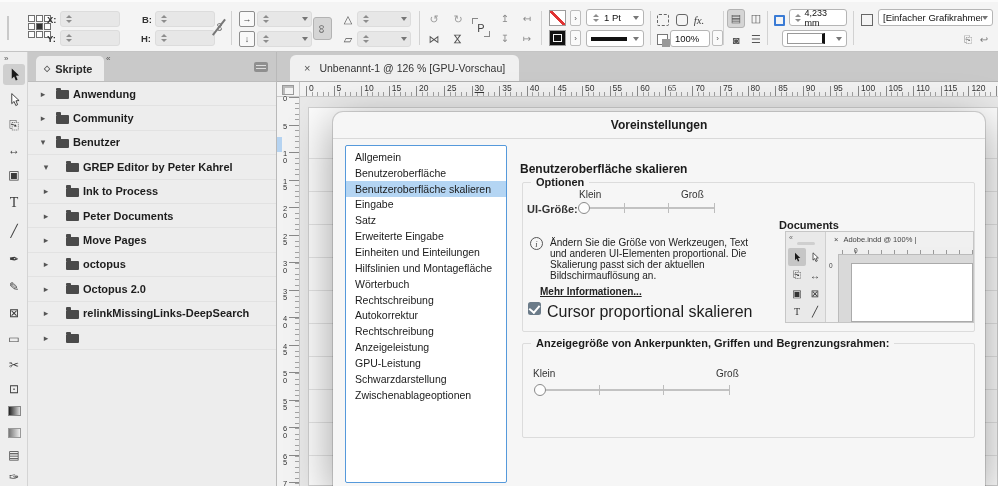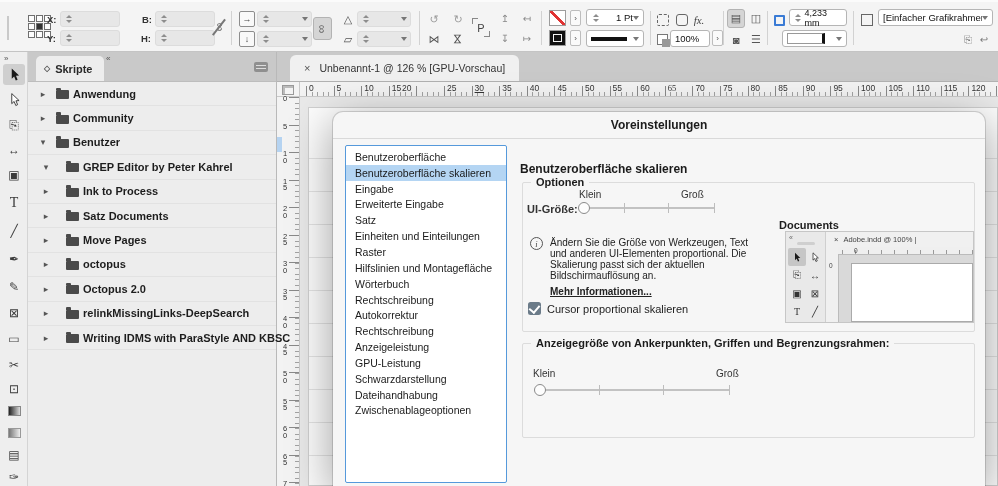--- a/index.html
+++ b/index.html
@@ -134,21 +134,21 @@
   .slider .tick { position:absolute; top:1px; width:1px; height:10px; background:#bdbdbd; }
   .slider .knob { position:absolute; left:-1px; top:0; width:12px; height:12px; background:#fdfdfd;
                   border:1.5px solid #8a8a8a; border-radius:50%; }
   .infoicon { position:absolute; width:13px; height:13px; border:1px solid #555; border-radius:50%; text-align:center;
               font-size:8.5px; line-height:12px; font-family:"Liberation Serif",serif; font-style:italic; color:#444; }
   .infotext { position:absolute; width:200px; font-size:10px; line-height:11px; color:#222; }
   .morelink { position:absolute; font-size:10px; font-weight:600; text-decoration:underline; color:#222; }
   .cbox { position:absolute; width:13px; height:13px; background:#6b7b89; border-radius:2.5px; }
   .cbox::after { content:""; position:absolute; left:3px; top:1px; width:5px; height:8px;
                  border-right:2px solid #fff; border-bottom:2px solid #fff; transform:rotate(40deg); }
-  .cblabel { position:absolute; font-size:11px; color:#1d1d1d; }
+  .cblabel { position:absolute; font-size:16px; color:#1d1d1d; }
   .pvlabel { position:absolute; font-size:11px; font-weight:600; color:#1d1d1d; }
   .preview { position:absolute; background:#f0f0f0; border:1px solid #c6c6c6; overflow:hidden; }
   .pvtools { position:absolute; left:0; top:0; bottom:0; width:40px; background:#e9e9e9; border-right:1px solid #cfcfcf; }
   .pvtools .cc { position:absolute; left:3px; top:2px; font-size:7px; color:#666; letter-spacing:-1px; }
   .pvtools .bar { position:absolute; left:11px; top:10px; width:18px; height:3px; background:#cfcfcf; border-radius:2px; }
   .pvgrid { position:absolute; left:2px; top:16px; display:grid; grid-template-columns:18px 18px; grid-auto-rows:18px; }
   .pvgrid span { display:flex; align-items:center; justify-content:center; font-size:10px; color:#333; }
   .pvgrid span.sel { background:#c6c6c6; border-radius:2px; }
   .pvdoc { position:absolute; left:40px; top:0; right:0; bottom:0; }
   .pvtab { position:absolute; left:0; right:0; top:0; height:15px; display:flex; align-items:center; gap:5px;
@@ -274,21 +274,21 @@
   <div class="swatch swnone" style="left:549px;top:8px"></div>
   <div class="fly" style="left:570px;top:8px">›</div>
   <div class="swatch swstroke" style="left:549px;top:28px"></div>
   <div class="fly" style="left:570px;top:28px">›</div>
 
   <div class="wfld" style="left:586px;top:7px;width:58px">
     <span class="stp">
         <i class="u"></i>
         <i class="d"></i>
       </span>
-    <span style="margin-left:16px">1 Pt</span>
+    <span style="margin-left:4px">1 Pt</span>
     <span class="arr"></span>
   </div>
   <div class="wfld" style="left:586px;top:28px;width:58px">
     <span class="strokebar"></span>
       <span class="arr"></span>
   </div>
 
   <div class="tbdiv" style="left:650px"></div>
 
   <span class="tbicon" style="left:655px;top:10px">
@@ -412,21 +412,21 @@
       <span class="tlabel bold">GREP Editor by Peter Kahrel</span>
     </div>
     <div class="trow lvl1">
       <span class="tchev">▸</span>
       <span class="ficon"></span>
       <span class="tlabel bold">Ink to Process</span>
     </div>
     <div class="trow lvl1">
       <span class="tchev">▸</span>
       <span class="ficon"></span>
-      <span class="tlabel bold">Satz Documents</span>
+      <span class="tlabel bold">Peter Documents</span>
     </div>
     <div class="trow lvl1">
       <span class="tchev">▸</span>
       <span class="ficon"></span>
       <span class="tlabel bold">Move Pages</span>
     </div>
     <div class="trow lvl1">
       <span class="tchev">▸</span>
       <span class="ficon"></span>
       <span class="tlabel bold">octopus</span>
@@ -437,42 +437,41 @@
       <span class="tlabel bold">Octopus 2.0</span>
     </div>
     <div class="trow lvl1">
       <span class="tchev">▸</span>
       <span class="ficon"></span>
       <span class="tlabel bold">relinkMissingLinks-DeepSearch</span>
     </div>
     <div class="trow lvl1">
       <span class="tchev">▸</span>
       <span class="ficon"></span>
-      <span class="tlabel bold">Writing IDMS with ParaStyle AND KBSC</span>
     </div>
   </div>
 </div>
 
 <div class="docarea">
   <div class="dtabbar">
     <div class="dtab">
       <span class="x">×</span>
       <span>Unbenannt-1 @ 126 % [GPU-Vorschau]</span>
     </div>
   </div>
   <div class="corner"></div>
   <div class="hruler">
     <div class="hticks-min"></div>
       <div class="hticks-maj"></div>
     <div>
         <span class="hlab" style="left: 9px;">0</span>
         <span class="hlab" style="left: 36.6px;">5</span>
         <span class="hlab" style="left: 64.2px;">10</span>
         <span class="hlab" style="left: 91.8px;">15</span>
-        <span class="hlab" style="left: 102px;">20</span>
+        <span class="hlab" style="left: 119px;">20</span>
         <span class="hlab" style="left: 147px;">25</span>
         <span class="hlab" style="left: 174.6px; text-decoration: underline;">30</span>
         <span class="hlab" style="left: 202.2px;">35</span>
         <span class="hlab" style="left: 229.8px;">40</span>
         <span class="hlab" style="left: 257.4px;">45</span>
         <span class="hlab" style="left: 285px;">50</span>
         <span class="hlab" style="left: 312.6px;">55</span>
         <span class="hlab" style="left: 340.2px;">60</span>
         <span class="hlab" style="left: 367.8px; font-family: Liberation Serif, serif;">65</span>
         <span class="hlab" style="left: 395.4px;">70</span>
@@ -527,36 +526,35 @@
     <div class="page">
       <div class="pagelines"></div>
     </div>
   </div>
 </div>
 
 <div class="dialog">
   <div class="dtitle">Voreinstellungen</div>
 
   <div class="dlist">
+    <div class="ditem">Allgemein</div>
     <div class="ditem">Benutzeroberfläche</div>
     <div class="ditem sel">Benutzeroberfläche skalieren</div>
     <div class="ditem">Eingabe</div>
+    <div class="ditem">Satz</div>
     <div class="ditem">Erweiterte Eingabe</div>
-    <div class="ditem">Satz</div>
     <div class="ditem">Einheiten und Einteilungen</div>
-    <div class="ditem">Raster</div>
     <div class="ditem">Hilfslinien und Montagefläche</div>
     <div class="ditem">Wörterbuch</div>
     <div class="ditem">Rechtschreibung</div>
     <div class="ditem">Autokorrektur</div>
     <div class="ditem">Rechtschreibung</div>
     <div class="ditem">Anzeigeleistung</div>
     <div class="ditem">GPU-Leistung</div>
     <div class="ditem">Schwarzdarstellung</div>
-    <div class="ditem">Dateihandhabung</div>
     <div class="ditem">Zwischenablageoptionen</div>
   </div>
 
   <div class="dright">
     <div class="dheading">Benutzeroberfläche skalieren</div>
 
     <div class="group" style="top:20px;height:150px">
       <span class="legend">Optionen</span>
       <span class="minmax" style="left:56px;top:6px">Klein</span>
       <span class="minmax" style="left:158px;top:6px">Groß</span>
@@ -564,21 +562,21 @@
       <div class="slider" style="left:56px;top:19px;width:135px">
         <div class="track"></div>
         <div class="tick" style="left:33%"></div>
           <div class="tick" style="left:66%"></div>
           <div class="tick" style="left:100%"></div>
         <div class="knob"></div>
       </div>
 
       <span class="infoicon" style="left:7px;top:54px">i</span>
       <div class="infotext" style="left:27px;top:54px">Ändern Sie die Größe von Werkzeugen, Text und anderen UI-Elementen proportional. Die Skalierung passt sich der aktuellen Bildschirmauflösung an.</div>
-      <span class="morelink" style="left:27px;top:103px">Mehr Informationen...</span>
+      <span class="morelink" style="left:17px;top:103px">Mehr Informationen...</span>
 
       <span class="cbox" style="left:5px;top:119px"></span>
       <span class="cblabel" style="left:24px;top:120px">Cursor proportional skalieren</span>
 
       <span class="pvlabel" style="left:256px;top:36px">Documents</span>
       <div class="preview" style="left:262px;top:48px;right:0;height:92px">
         <div class="pvtools">
           <span class="cc">«</span>
           <span class="bar"></span>
           <div class="pvgrid">

